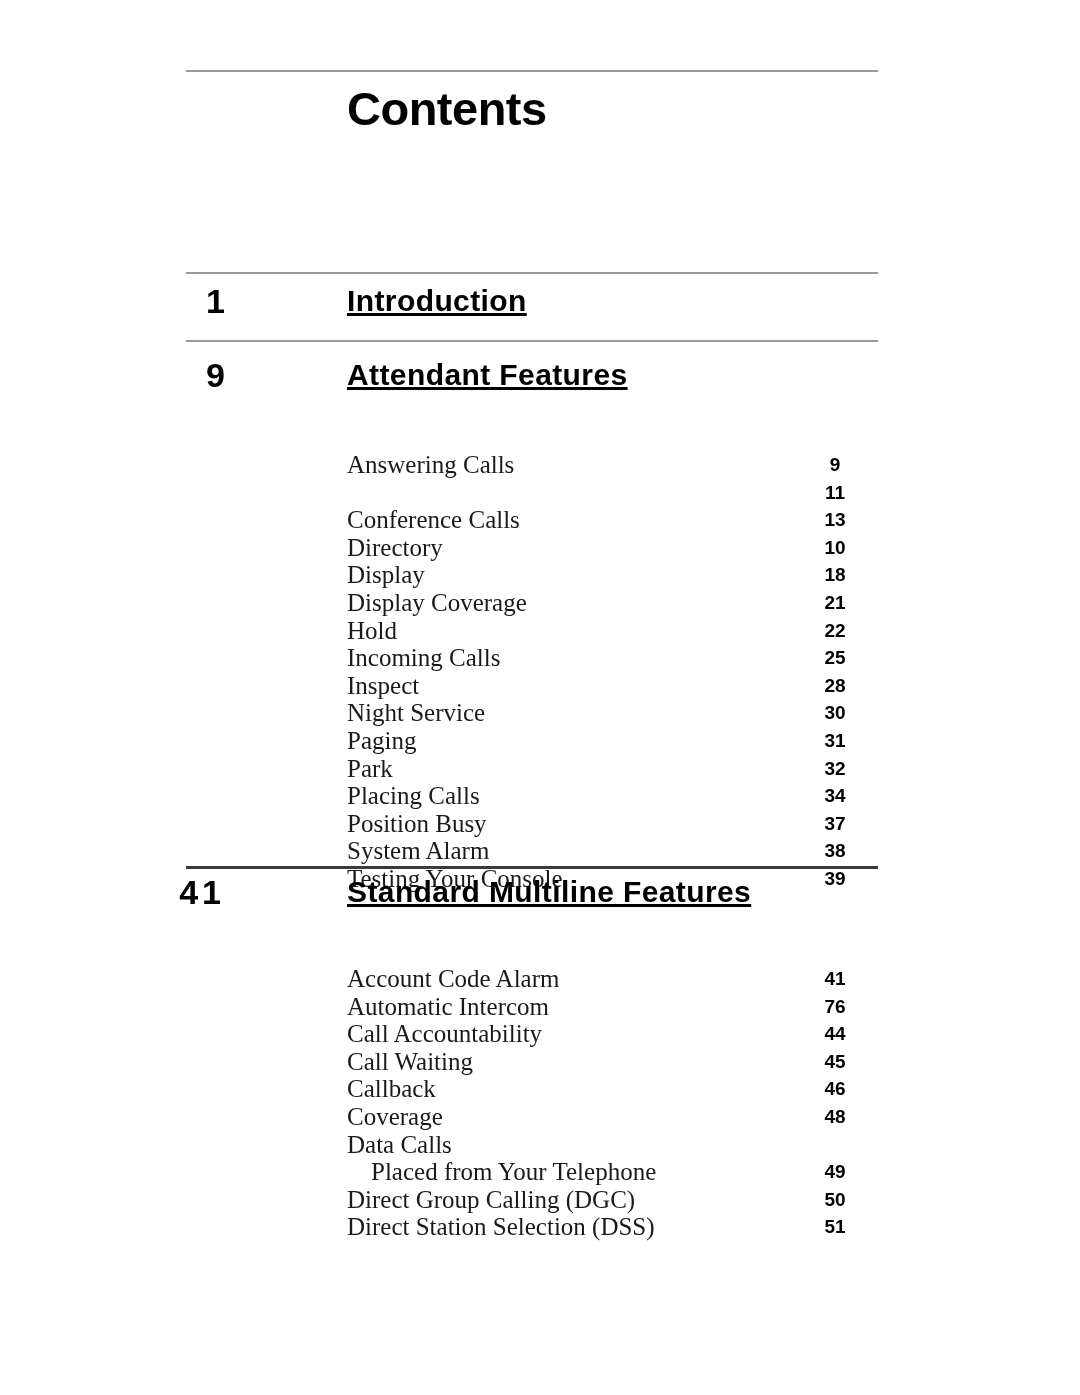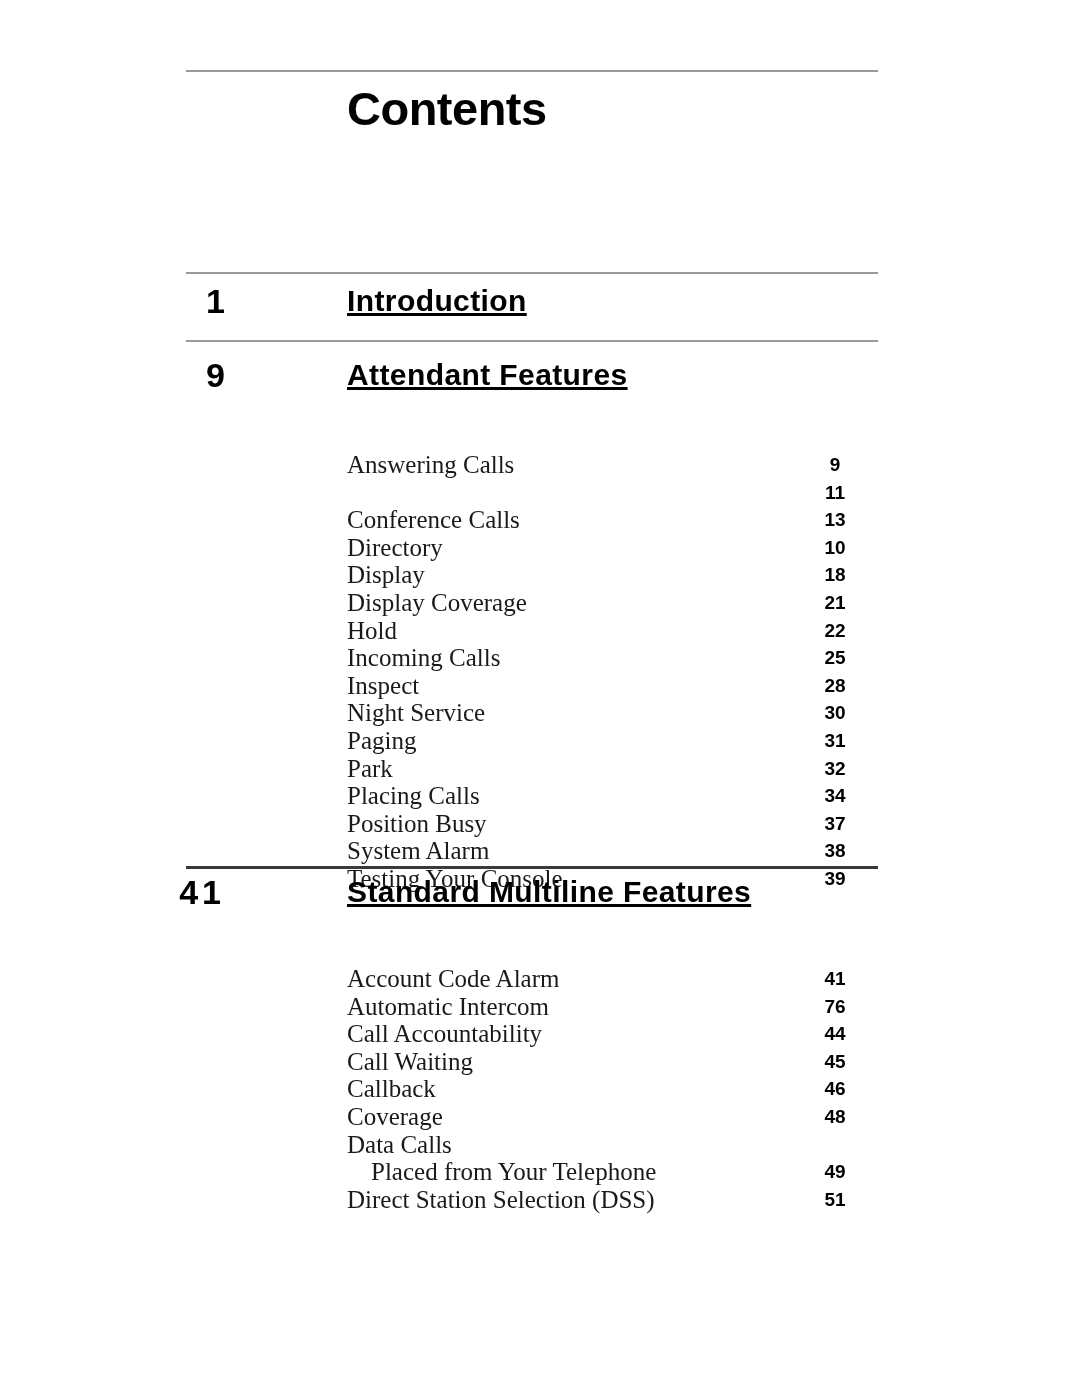--- a/index.html
+++ b/index.html
@@ -252,19 +252,23 @@
         </div>
         <div class="entry">
           <span class="entry-label">Data Calls</span>
           <span class="entry-page"></span>
         </div>
         <div class="entry indent">
           <span class="entry-label">Placed  from  Your  Telephone</span>
           <span class="entry-page">49</span>
         </div>
         <div class="entry">
+          <span class="entry-label">Direct Group Calling (DGC)</span>
+          <span class="entry-page">50</span>
+        </div>
+        <div class="entry">
           <span class="entry-label">Direct Station Selection (DSS)</span>
           <span class="entry-page">51</span>
         </div>
       </div>
   </div>
 
 </div>
 
 </body></html>

